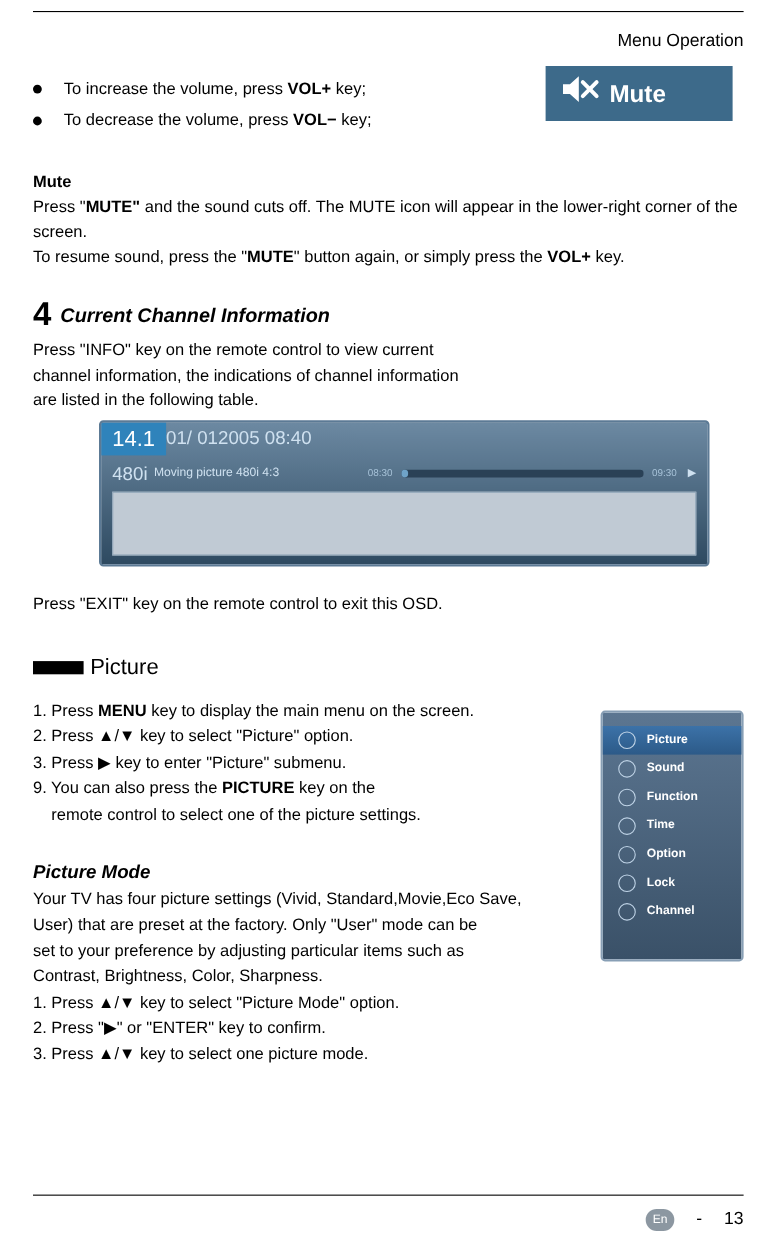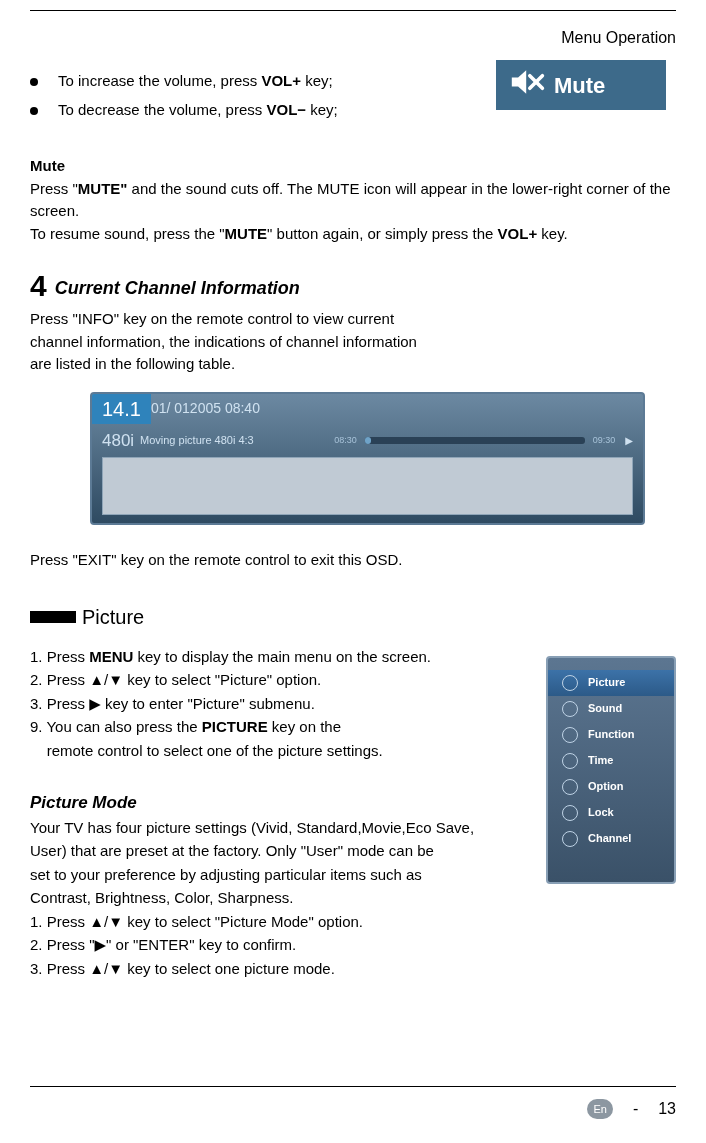--- a/index.html
+++ b/index.html
@@ -49,21 +49,21 @@
   }
   .content { margin-top: 40px; }
   .bullet-list { margin-top: 8px; }
   .bullet-item { display: flex; align-items: baseline; gap: 20px; margin-bottom: 6px; }
   .bullet-dot { display:inline-block; width:8px; height:8px; background:#000; border-radius:50%; margin-top:6px; flex-shrink:0;}
   .section { margin-top: 34px; }
   .bold { font-weight: bold; }
   .bignum { font-size: 30px; font-weight: bold; margin-right: 4px; vertical-align: -2px;}
   .italic { font-style: italic; font-weight: bold; font-size: 18px;}
   .osd-panel {
-    margin: 16px auto 0 60px;
+    margin: 6px auto 0 60px;
     width: 555px;
     border: 2px solid #5c7a95;
     background: linear-gradient(#6c89a2, #2e4a61);
     border-radius: 4px;
     overflow: hidden;
   }
   .osd-head { display:flex; align-items:center; height:30px;}
   .osd-chnum {
     background: #2f83bb;
     color: #fff;
@@ -72,21 +72,21 @@
     font-weight: normal;
     height: 30px;
     display:flex; align-items:center;
   }
   .osd-chname {
     color: #cfe1f0;
     font-size: 18px;
     padding-left: 10px;
     flex: 1;
   }
-  .osd-date { color: #cfe1f0; font-size: 14px; padding-right: 10px;}
+  .osd-date { color: #cfe1f0; font-size: 17px; padding-right: 10px;}
   .osd-row {
     display:flex; align-items:center;
     color: #cfe1f0; font-size: 12px;
     padding: 4px 10px;
   }
   .osd-row .res { width: 38px; font-size:17px;}
   .osd-row .desc { flex:1; font-size:11px;}
   .osd-row .time { font-size:9px; color:#a7c2d8; margin: 0 4px;}
   .osd-progress {
     width: 220px; height: 7px; background:#2a4156;

